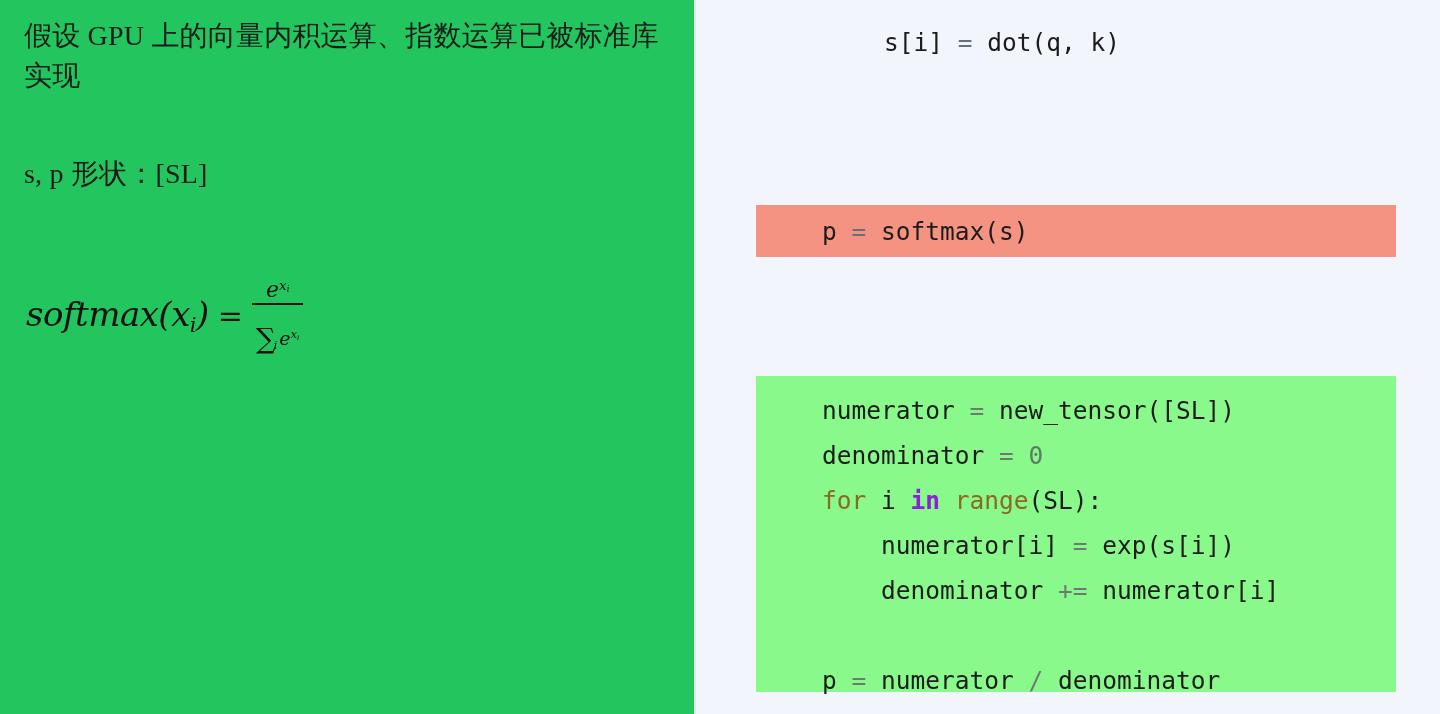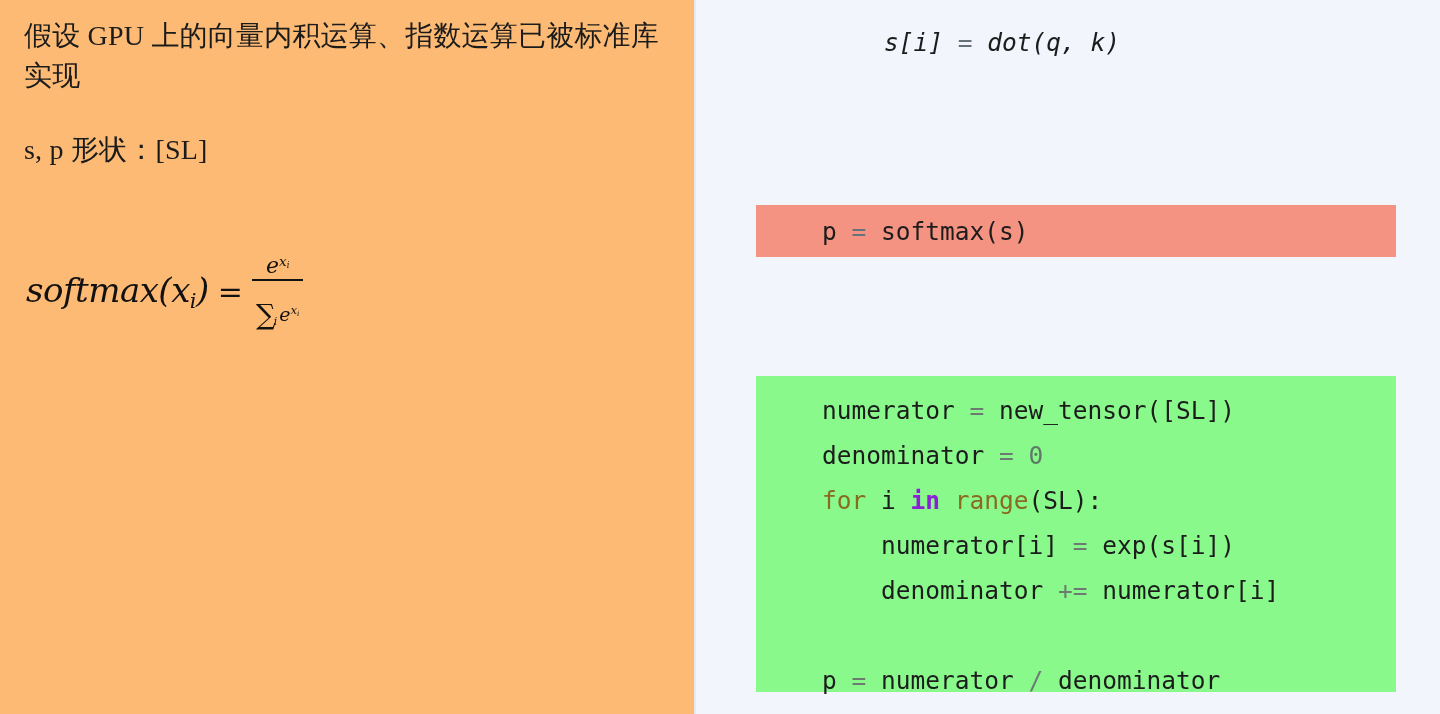--- a/index.html
+++ b/index.html
@@ -21,40 +21,40 @@
     height: 714px;
     display: flex;
     align-items: stretch;
   }
 
   
   .left-pane {
     position: relative;
     width: 694px;
     height: 714px;
-    background: #fdba74;
+    background: #22c55e;
     padding: 14px 26px 0 24px;
     flex: 0 0 694px;
   }
 
   .prose-line {
     font-family: "Liberation Serif", serif;
     font-size: 28px;
     line-height: 1.42;
     color: #1b1b1b;
     letter-spacing: 0.2px;
   }
 
   .para-1 {
     margin-top: 2px;
     max-width: 640px;
   }
 
   .para-2 {
-    margin-top: 34px;
+    margin-top: 58px;
     font-family: Liberation Serif, serif;
   }
 
   
   .formula-wrap {
     margin-top: 86px;
     margin-left: 2px;
     display: flex;
     align-items: center;
     font-family: "DejaVu Serif", serif;
@@ -154,21 +154,20 @@
     color: #1c1c1c;
     white-space: pre;
   }
 
   
   .snippet-plain {
     position: absolute;
     left: 190px;
     top: 20px;
     color: #1c1c1c;
-    font-style: italic;
   }
 
   
   .snippet-salmon {
     position: absolute;
     left: 62px;
     top: 205px;
     width: 640px;
     height: 52px;
     background: #f59382;

